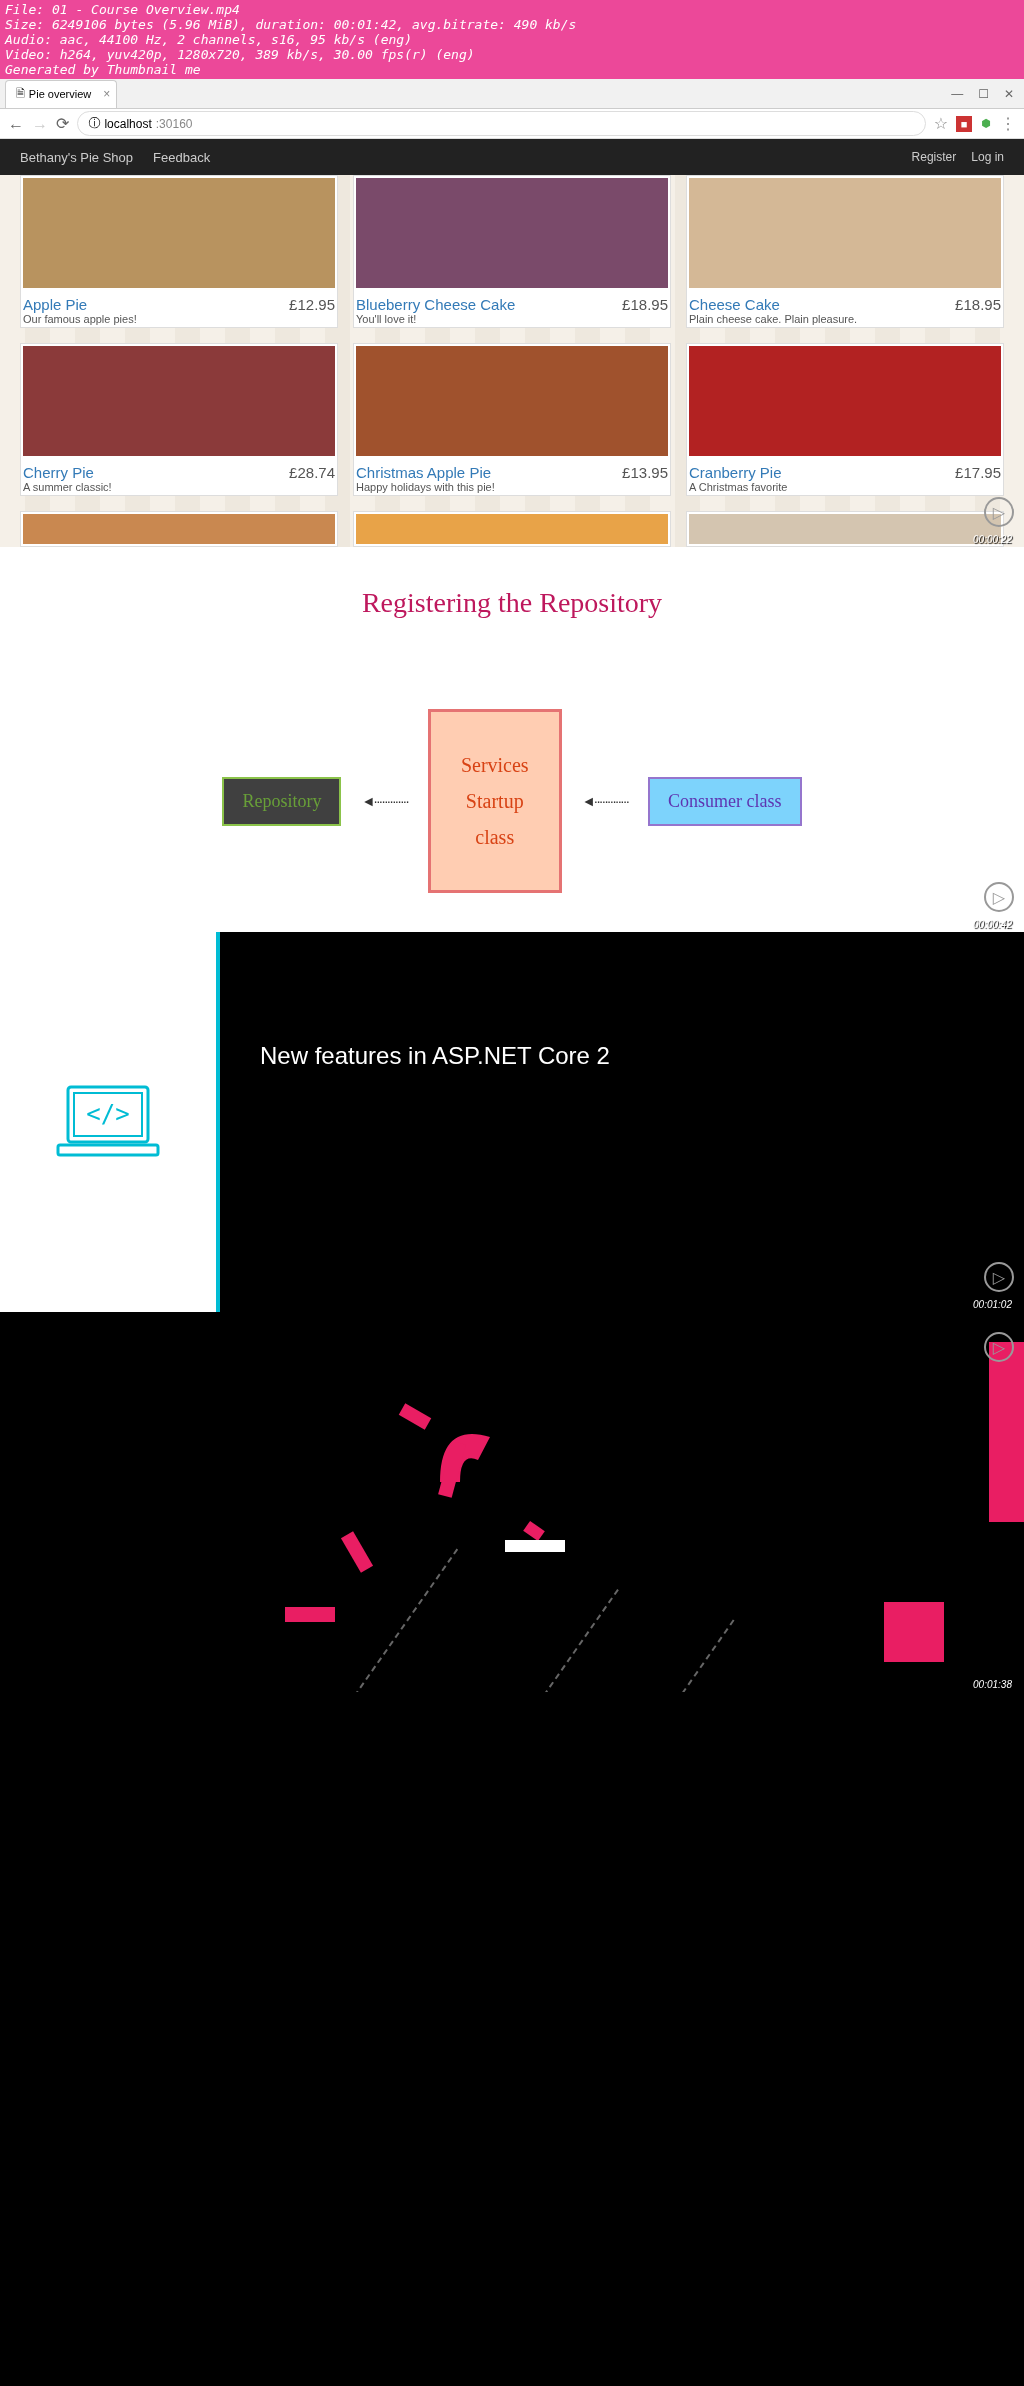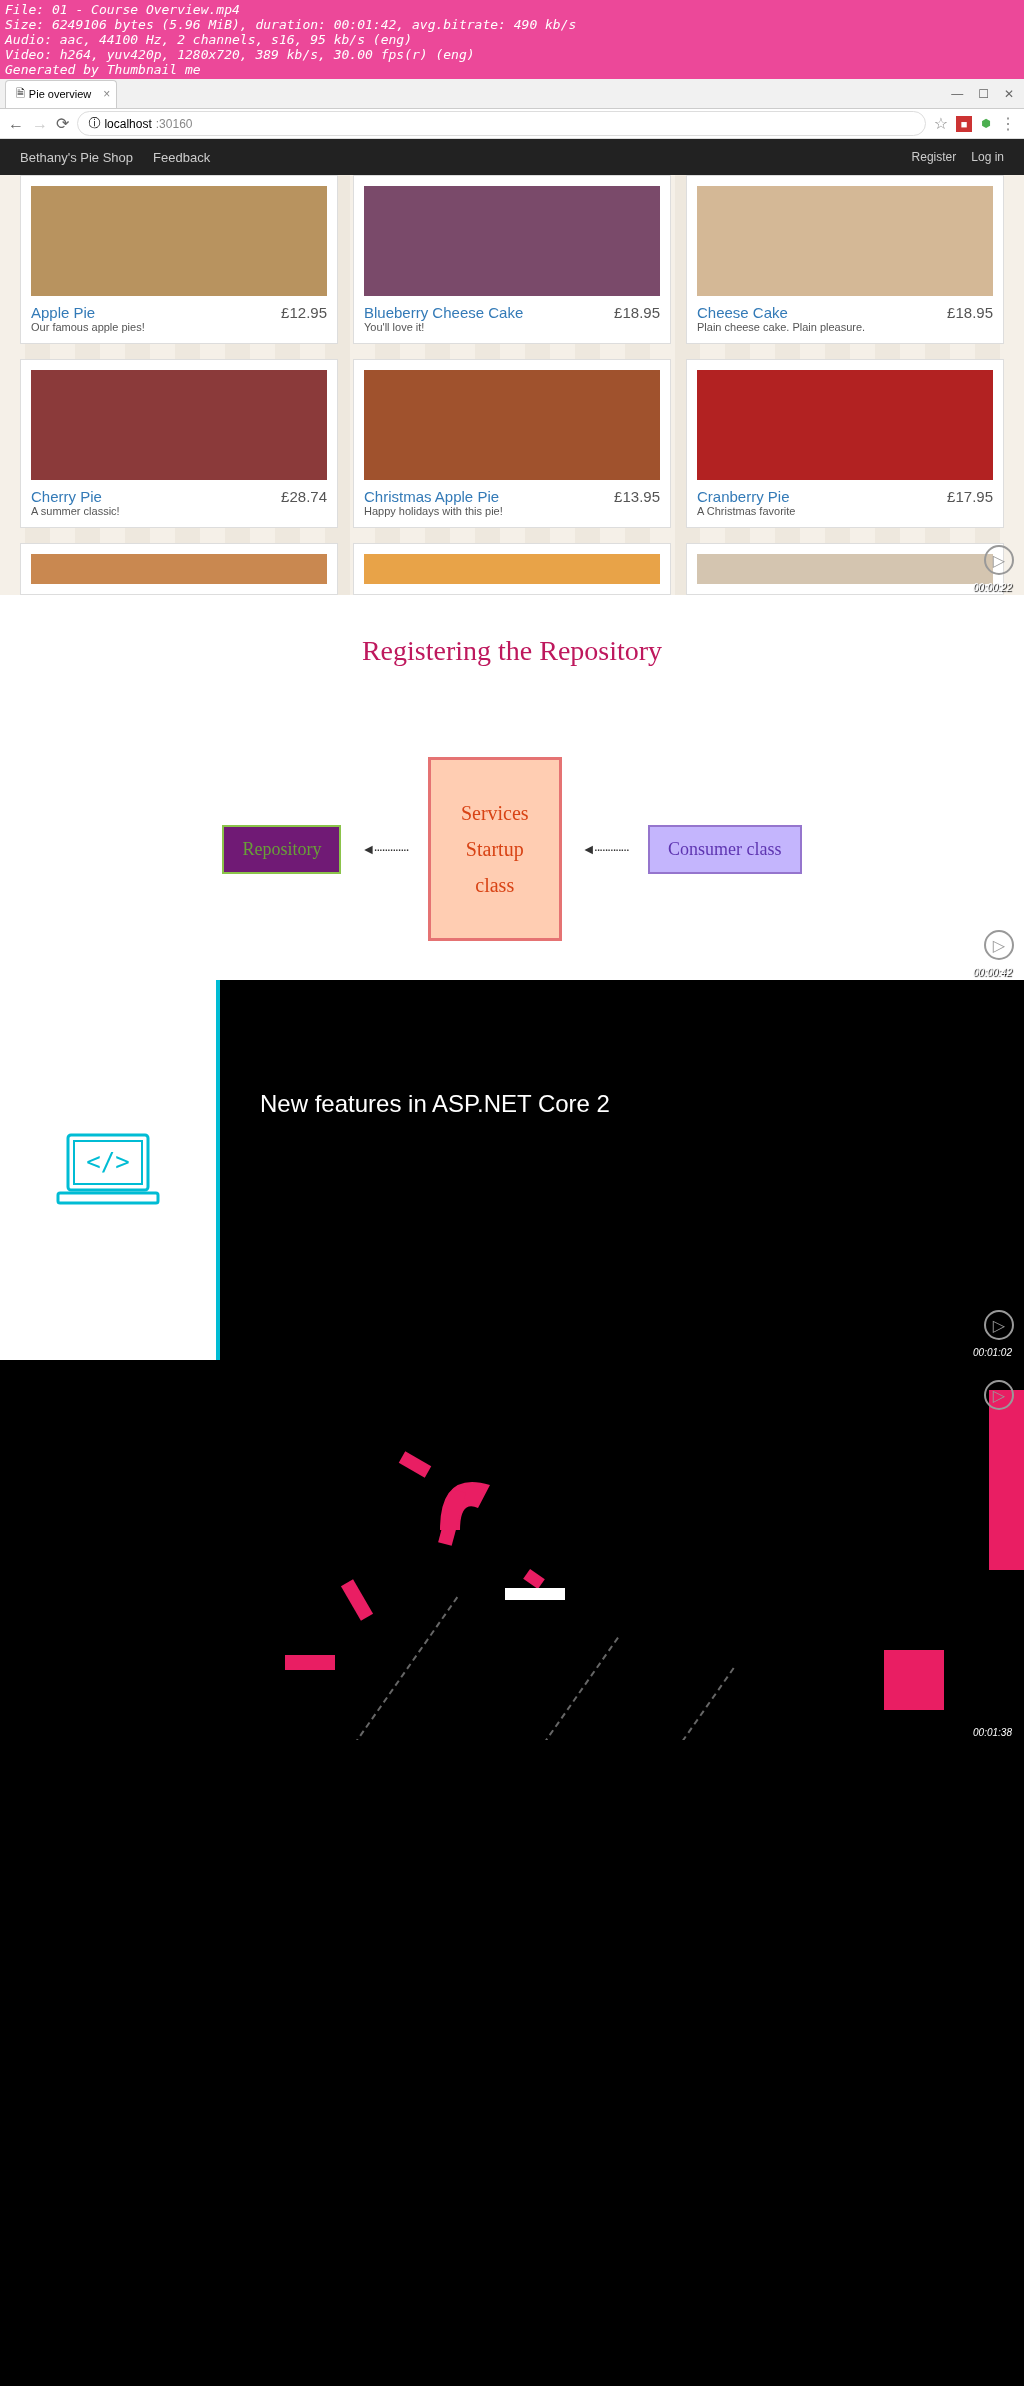--- a/index.html
+++ b/index.html
@@ -16,39 +16,39 @@
 .addr-input { flex: 1; border: 1px solid #ddd; border-radius: 15px; padding: 3px 10px; font-size: 12px; display: flex; align-items: center; gap: 4px; }
 .addr-icons { display: flex; gap: 6px; align-items: center; }
 .addr-icon { width: 16px; height: 16px; display: flex; align-items: center; justify-content: center; font-size: 11px; }
 
 .pie-app { background: #eee; position: relative; }
 .navbar { background: #222; color: #ccc; height: 36px; display: flex; align-items: center; padding: 0 20px; font-size: 13px; }
 .nav-left { display: flex; gap: 20px; }
 .nav-right { margin-left: auto; display: flex; gap: 15px; font-size: 12px; }
 .stripes { background: repeating-linear-gradient(90deg, #f5f0e8 0, #f5f0e8 25px, #eee8de 25px, #eee8de 50px); padding: 0 20px; }
 .pie-grid { display: grid; grid-template-columns: repeat(3, 1fr); gap: 15px; }
-.pie-card { background: #fff; padding: 10px; border: 1px solid #ddd; }
+.pie-card { background: #fff; padding: 2px; border: 1px solid #ddd; }
 .pie-img { width: 100%; height: 110px; background: #8b6f47; display: flex; align-items: center; justify-content: center; color: #fff; font-size: 10px; }
 .pie-header { display: flex; justify-content: space-between; align-items: center; margin-top: 8px; }
 .pie-name { color: #337ab7; font-size: 15px; }
 .pie-price { color: #555; font-size: 15px; }
 .pie-desc { font-size: 11px; color: #555; }
 .partial-row { display: grid; grid-template-columns: repeat(3, 1fr); gap: 15px; margin-top: 15px; }
 .partial-img { width: 100%; height: 30px; background: #c98850; }
 
 .play-badge { position: absolute; right: 10px; width: 30px; height: 30px; border: 2px solid #999; border-radius: 50%; display: flex; align-items: center; justify-content: center; color: #999; }
 .timestamp { position: absolute; right: 12px; bottom: 2px; color: #fff; font-size: 10px; font-style: italic; text-shadow: 1px 1px 1px #000; }
 
 .slide2 { background: #fff; height: 385px; position: relative; padding: 40px 20px; }
 .slide2-title { text-align: center; font-size: 28px; font-weight: 400; color: #be185d; font-family: Georgia, serif; }
 .diagram { display: flex; align-items: center; justify-content: center; gap: 20px; margin-top: 90px; }
 .box { padding: 12px 18px; font-size: 18px; text-align: center; font-family: Georgia, serif; }
-.box-green { border: 2px solid #8bc34a; background: #701a75; color: #689f38; }
+.box-green { border: 2px solid #8bc34a; background: #404040; color: #689f38; }
 .box-red { border: 3px solid #e57373; background: #ffcdb2; color: #d84315; padding: 35px 30px; font-size: 20px; line-height: 1.8; }
-.box-purple { border: 2px solid #9575cd; background: #c4b5fd; color: #5e35b1; }
+.box-purple { border: 2px solid #9575cd; background: #7dd3fc; color: #5e35b1; }
 .arrow { font-size: 14px; letter-spacing: -2px; color: #333; }
 
 .slide3 { display: flex; height: 380px; position: relative; }
 .slide3-left { width: 220px; background: #fff; position: relative; border-right: 4px solid #00bcd4; display: flex; align-items: center; justify-content: center; }
 .laptop-icon { width: 120px; }
 .slide3-right { flex: 1; background: #000; color: #fff; padding: 100px 40px; }
 .slide3-text { font-size: 24px; font-weight: 400; line-height: 2; }
 
 .slide4 { background: #000; height: 380px; position: relative; overflow: hidden; }
 .pink-shape { position: absolute; background: #e91e63; }

